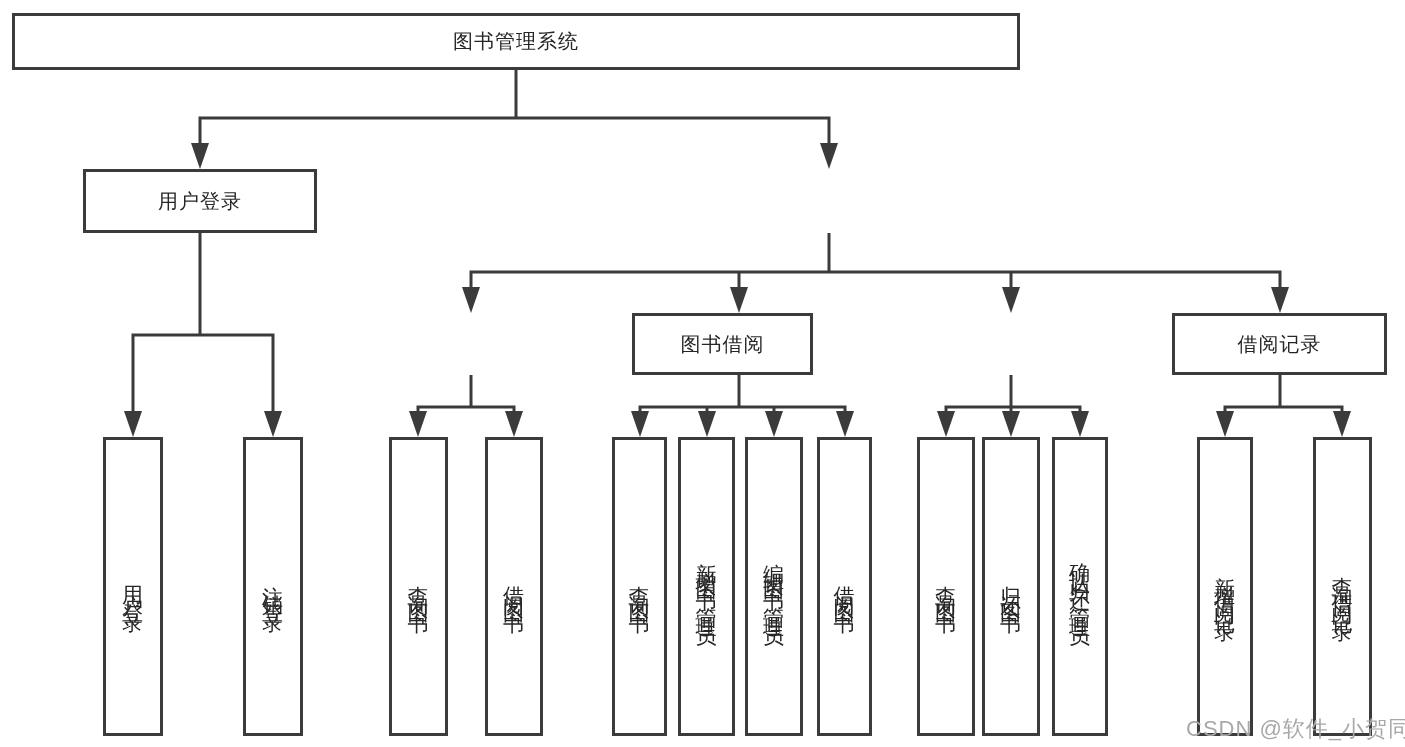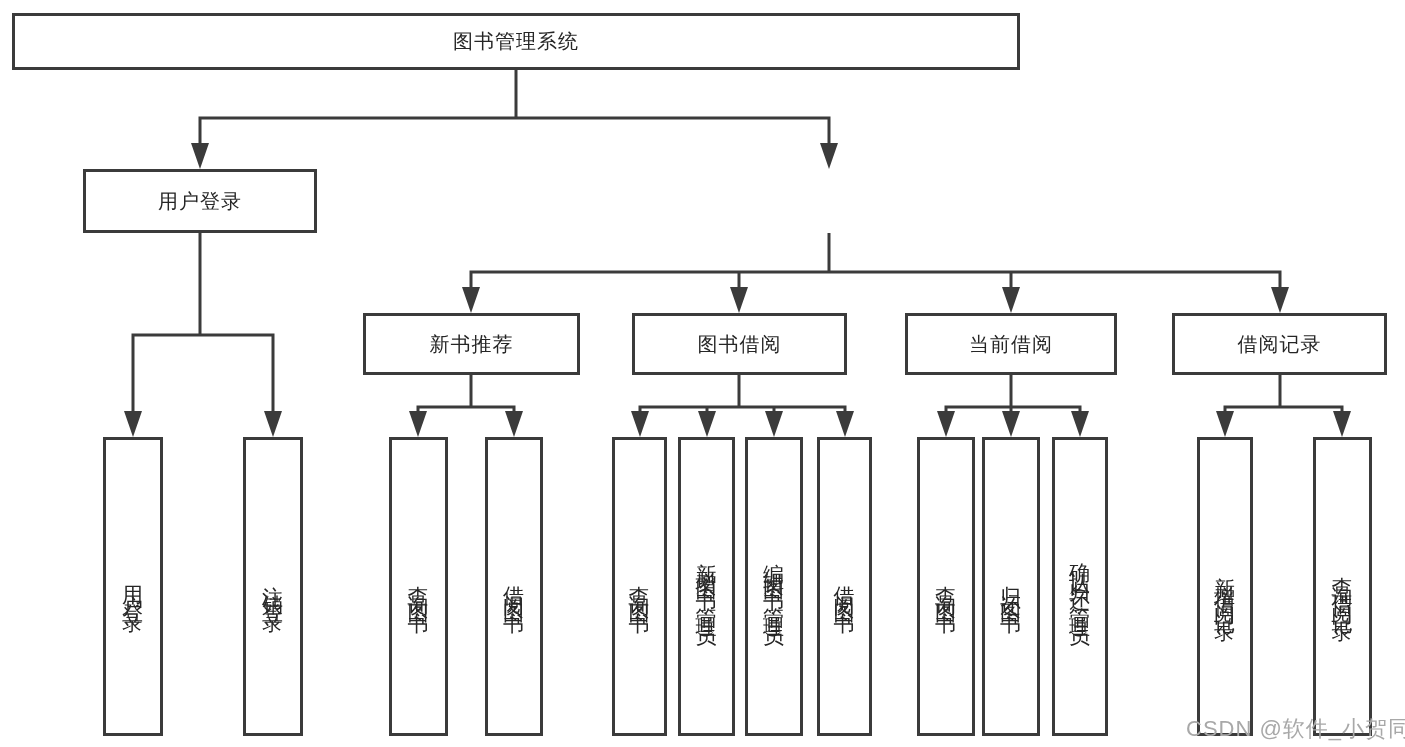--- a/index.html
+++ b/index.html
@@ -27,21 +27,21 @@
     justify-content: center;
     color: #262626;
     z-index: 2;
   }
   .h-node { font-size: 20px; letter-spacing: 1px; }
   .root-node  { left: 12px;  top: 13px;  width: 1008px; height: 57px; font-family: Liberation Serif, serif; }
   .l2a { left: 83px;  top: 169px; width: 234px; height: 64px; }
   .l2b { left: 712px; top: 169px; width: 234px; height: 64px; }
   .l3  { top: 313px; height: 62px; }
   .l3a { left: 363px;  width: 217px; }
-  .l3b { left: 632px;  width: 215px; }
+  .l3b { left: 632px;  width: 181px; }
   .l3c { left: 905px;  width: 212px; }
   .l3d { left: 1172px; width: 215px; }
   .leaf { top: 437px; height: 299px; }
   .leaf span {
     writing-mode: vertical-rl;
     text-orientation: mixed;
     font-size: 21px;
     letter-spacing: 9px;
     line-height: 1;
     color: #262626;
@@ -120,23 +120,21 @@
     <line x1="1280" y1="375" x2="1280" y2="407"></line>
     <polyline points="1225,416 1225,407 1342,407 1342,416"></polyline>
     <polygon points="1216,411 1234,411 1225,437" fill="#3b3b3b" stroke="none"></polygon>
     <polygon points="1333,411 1351,411 1342,437" fill="#3b3b3b" stroke="none"></polygon>
   </svg>
 
   <div class="node h-node root-node">图书管理系统</div>
 
   <div class="node h-node l2a">用户登录</div>
 
-  <div class="node h-node l3 l3a">新书推荐</div>
   <div class="node h-node l3 l3b">图书借阅</div>
-  <div class="node h-node l3 l3c">当前借阅</div>
   <div class="node h-node l3 l3d">借阅记录</div>
 
   <div class="node leaf lf01">
     <span>用户登录</span>
   </div>
   <div class="node leaf lf02">
     <span>注销登录</span>
   </div>
 
   <div class="node leaf lf11">

